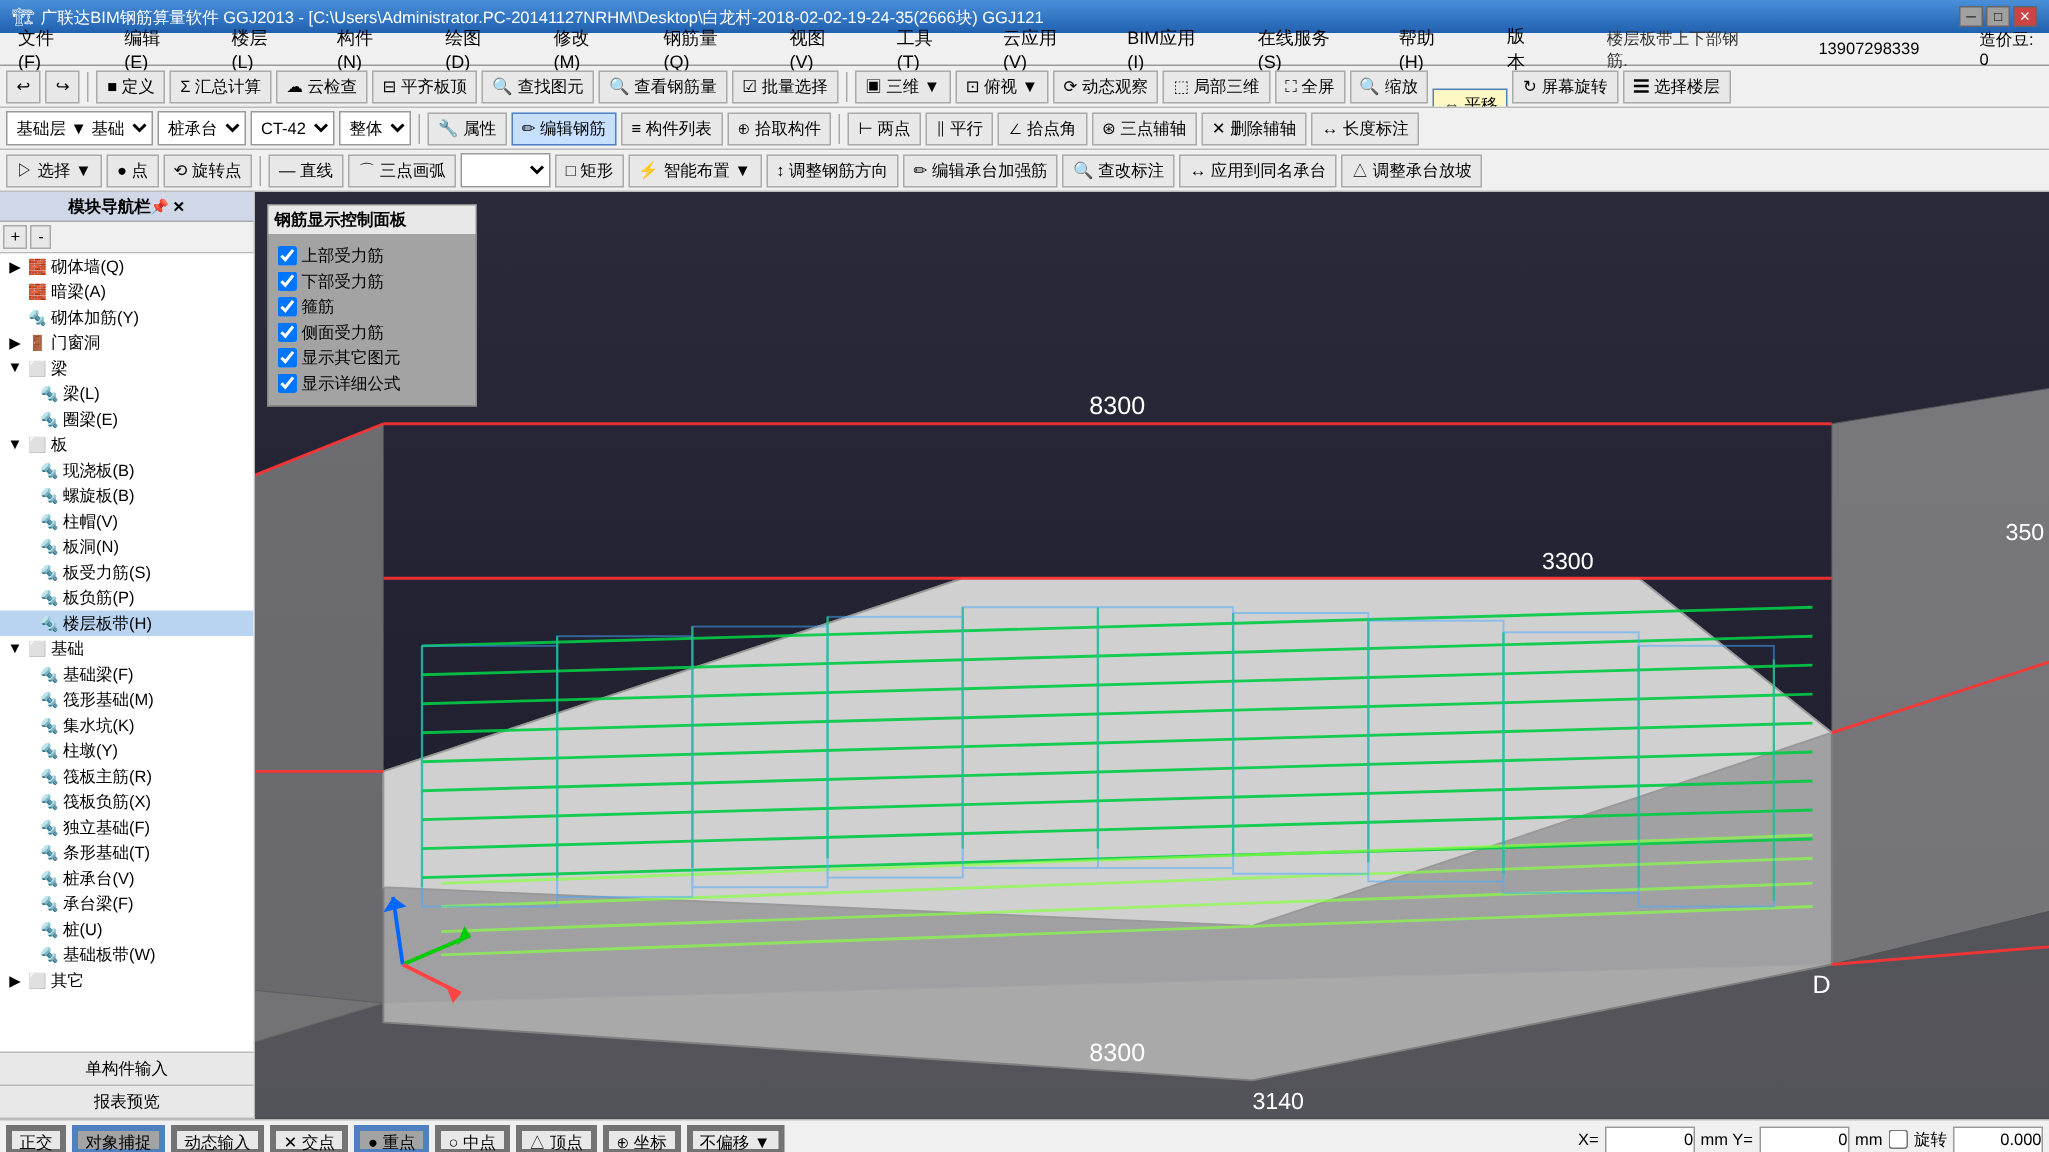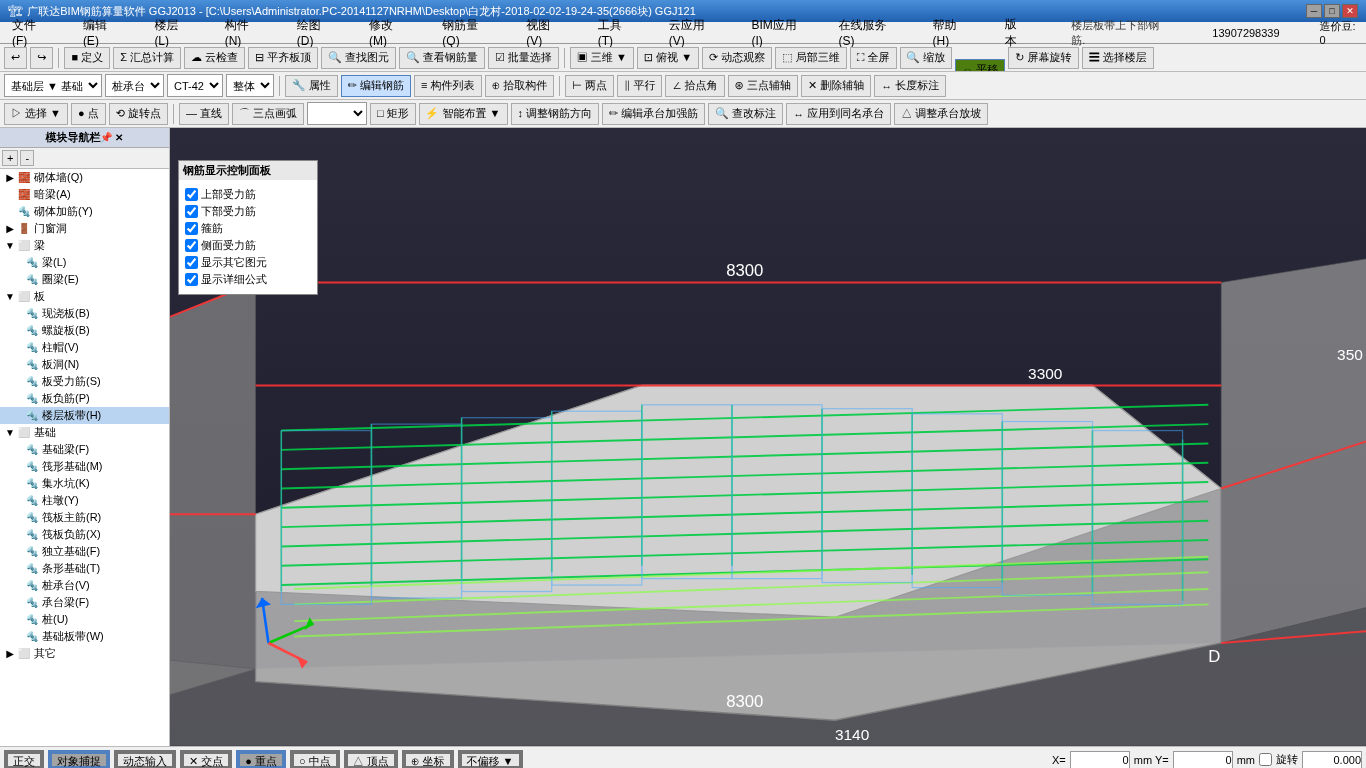--- a/index.html
+++ b/index.html
@@ -36,21 +36,21 @@
     .tree-group { padding-left: 12px; }
     .tree-expand { width: 12px; font-size: 10px; display: inline-flex; align-items: center; justify-content: center; }
     .tree-icon { width: 14px; height: 14px; display: inline-flex; align-items: center; justify-content: center; font-size: 10px; }
     .left-bottom { border-top: 1px solid #bbb; }
     .left-bottom-btn { padding: 3px; text-align: center; font-size: 11px; background: #e8e8e8; border-bottom: 1px solid #bbb; cursor: pointer; }
 
     
     .viewport { flex: 1; position: relative; background: #1a1a2e; overflow: hidden; }
 
     
-    .rebar-panel { position: absolute; top: 8px; left: 8px; background: #ffffff; border: 1px solid #888; padding: 6px; font-size: 11px; z-index: 10; min-width: 140px; margin-top: 24px; }
+    .rebar-panel { position: absolute; top: 8px; left: 8px; background: #a3a3a3; border: 1px solid #888; padding: 6px; font-size: 11px; z-index: 10; min-width: 140px; }
     .rebar-panel-title { font-weight: bold; margin-bottom: 4px; font-size: 11px; background: #e8e8e8; padding: 2px 4px; margin: -6px -6px 6px -6px; }
     .checkbox-row { display: flex; align-items: center; gap: 3px; padding: 1px 0; }
     .checkbox-row input { margin: 0; }
 
     
     .bottom-toolbar { height: 26px; background: #f0f0f0; border-top: 1px solid #bbb; display: flex; align-items: center; padding: 0 4px; gap: 4px; font-size: 11px; }
     .bt-btn { height: 20px; padding: 0 5px; background: #e8e8e8; border: 4px solid #737373; font-size: 11px; cursor: pointer; white-space: nowrap; }
     .bt-btn.active { background: #a3a3a3; border-color: #5080c0; }
     .coord-label { font-size: 11px; }
     .coord-input { width: 60px; height: 18px; border: 1px solid #999; font-size: 11px; text-align: right; }
@@ -106,21 +106,21 @@
   <button class="tb-btn">🔍 查找图元</button>
   <button class="tb-btn">🔍 查看钢筋量</button>
   <button class="tb-btn">☑ 批量选择</button>
   <div class="tb-sep"></div>
   <button class="tb-btn">▣ 三维 ▼</button>
   <button class="tb-btn">⊡ 俯视 ▼</button>
   <button class="tb-btn">⟳ 动态观察</button>
   <button class="tb-btn">⬚ 局部三维</button>
   <button class="tb-btn">⛶ 全屏</button>
   <button class="tb-btn">🔍 缩放</button>
-  <button class="tb-btn" style="background:#4d7c0f; border-color:#5080c0;margin-top:24px;">⇔ 平移</button>
+  <button class="tb-btn" style="background:#fef9c3; border-color:#5080c0;margin-top:24px;">⇔ 平移</button>
   <button class="tb-btn">↻ 屏幕旋转</button>
   <button class="tb-btn">☰ 选择楼层</button>
 </div>
 
 <div class="toolbar">
   <select class="tb-select">
     <option>基础层 ▼ 基础</option>
   </select>
   <select class="tb-select">
     <option>桩承台</option>
@@ -319,20 +319,24 @@
         <span class="tree-expand"> </span>
         <span class="tree-icon">🔩</span>
         <span>基础板带(W)</span>
       </div>
       <div class="tree-item">
         <span class="tree-expand">▶</span>
         <span class="tree-icon">⬜</span>
         <span>其它</span>
       </div>
     </div>
+    <div class="left-bottom">
+      <div class="left-bottom-btn">单构件输入</div>
+      <div class="left-bottom-btn">报表预览</div>
+    </div>
   </div>
 
   <div class="viewport">
 
     <div class="rebar-panel">
       <div class="rebar-panel-title">钢筋显示控制面板</div>
       <div class="checkbox-row">
         <input type="checkbox" checked="" style="">
         <span>上部受力筋</span>
       </div>

